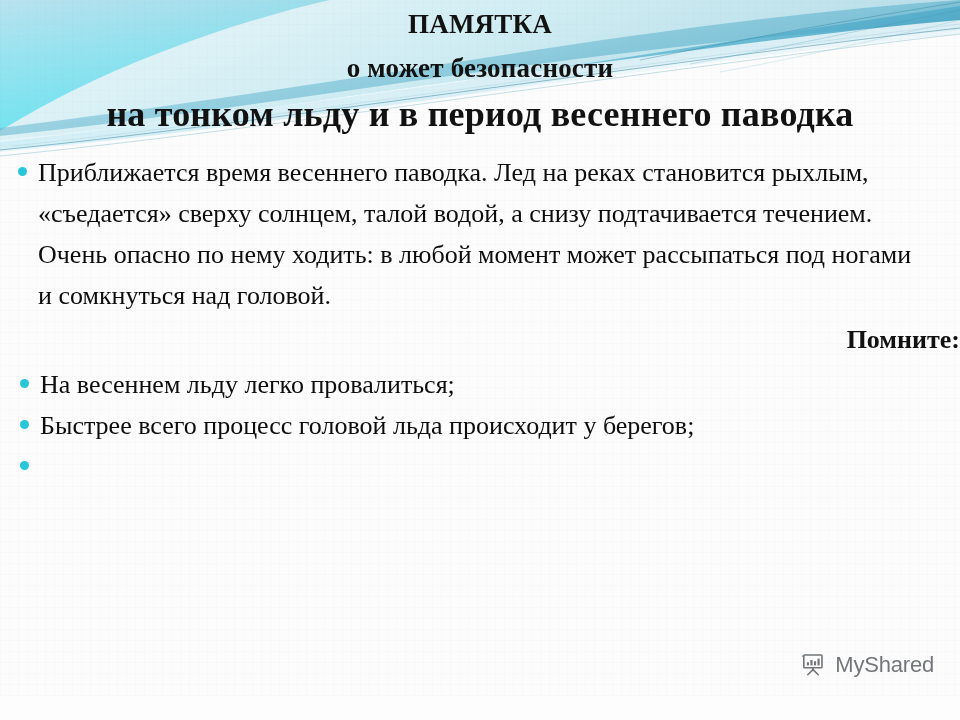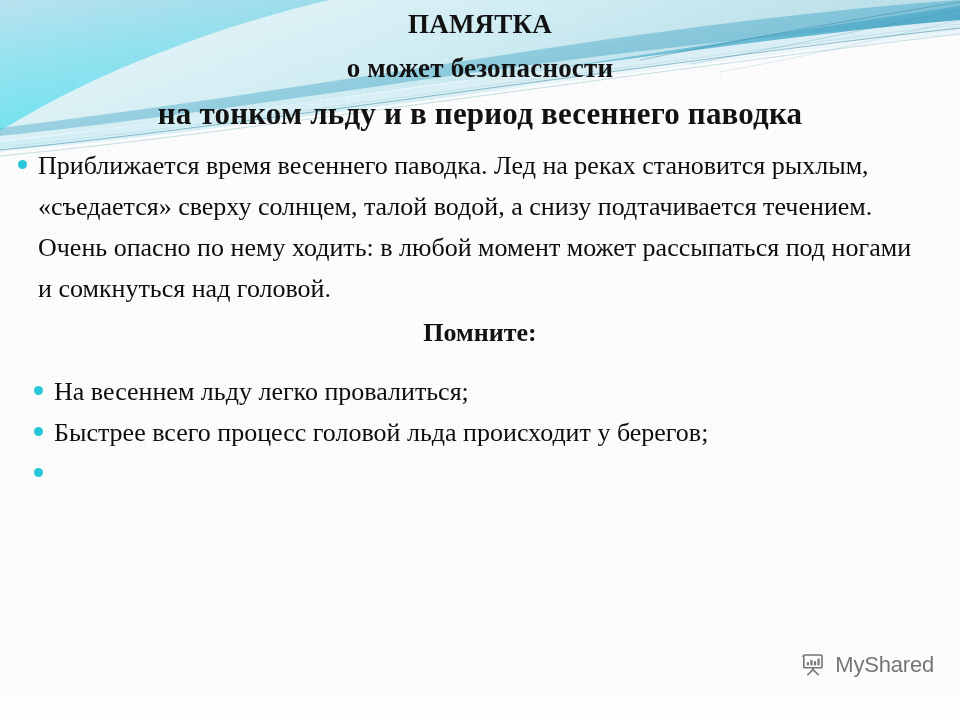--- a/index.html
+++ b/index.html
@@ -75,27 +75,27 @@
   .title-line-1 {
     font-size: 27px;
     line-height: 42px;
     padding-top: 3px;
   }
   .title-line-2 {
     font-size: 27px;
     line-height: 46px;
   }
   .title-line-3 {
-    font-size: 31px;
+    font-size: 36px;
     line-height: 46px;
   }
 
   .body-block {
     position: absolute;
-    top: 145px;
+    top: 152px;
     left: 0;
     width: 960px;
   }
 
   .para {
     position: relative;
     padding-left: 38px;
     padding-right: 42px;
     font-size: 26px;
     line-height: 41px;
@@ -105,30 +105,30 @@
     position: absolute;
     left: 18px;
     top: 15px;
     width: 9px;
     height: 9px;
     border-radius: 50%;
     background: #27c6d9;
   }
 
   .center-heading {
-    text-align: center;
+    text-align: right;
     font-size: 26px;
     line-height: 44px;
     font-weight: bold;
     color: #111;
     padding-top: 2px;
   }
 
   .list {
-    margin: 16px;
+    margin: 2px;
     padding: 0;
     list-style: none;
   }
   .list-item {
     position: relative;
     padding-left: 38px;
     padding-right: 48px;
     font-size: 26px;
     line-height: 41px;
     text-align: left;

